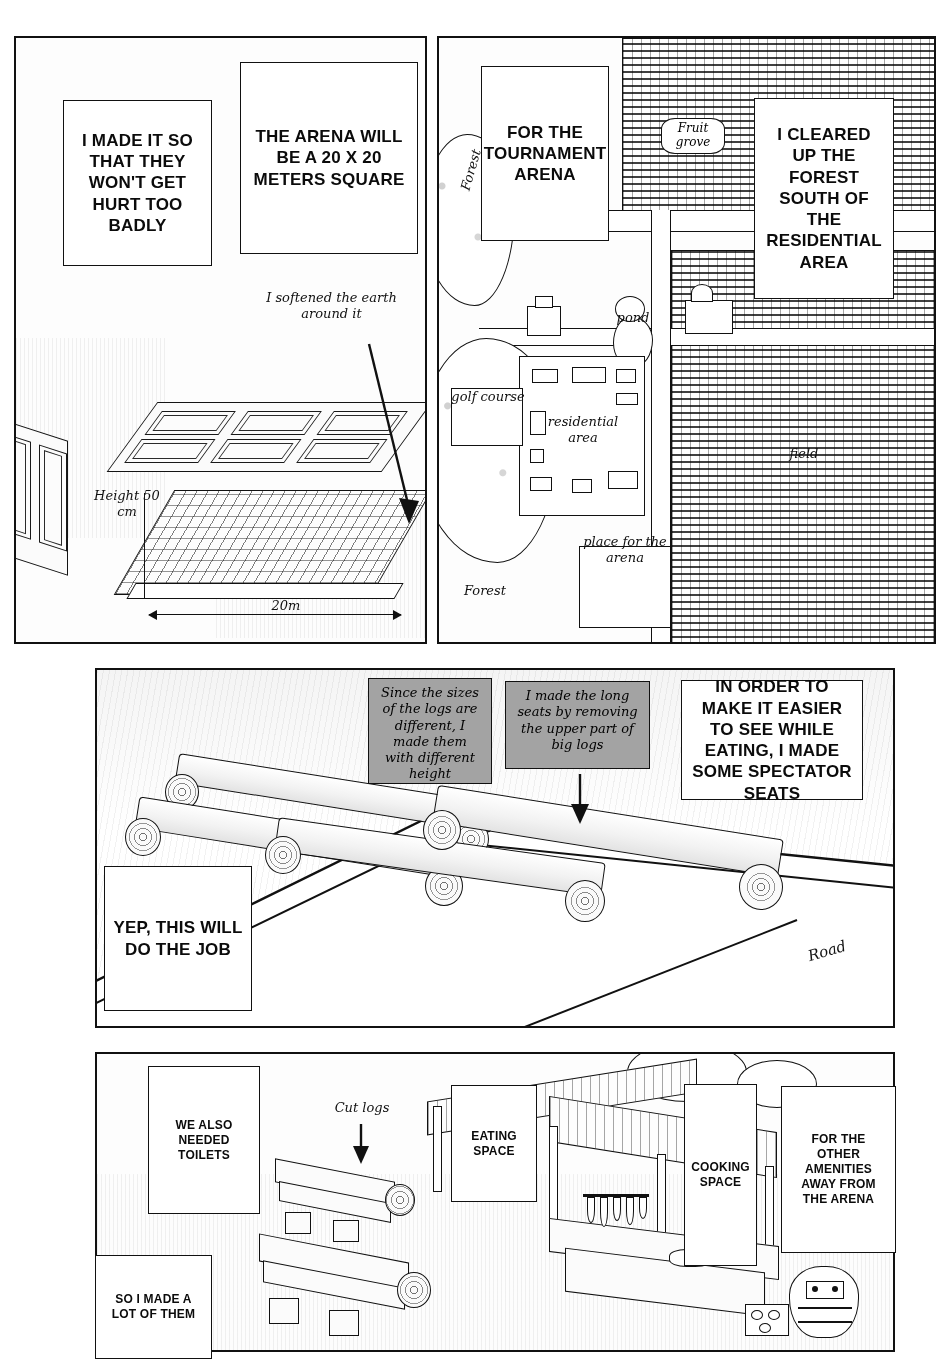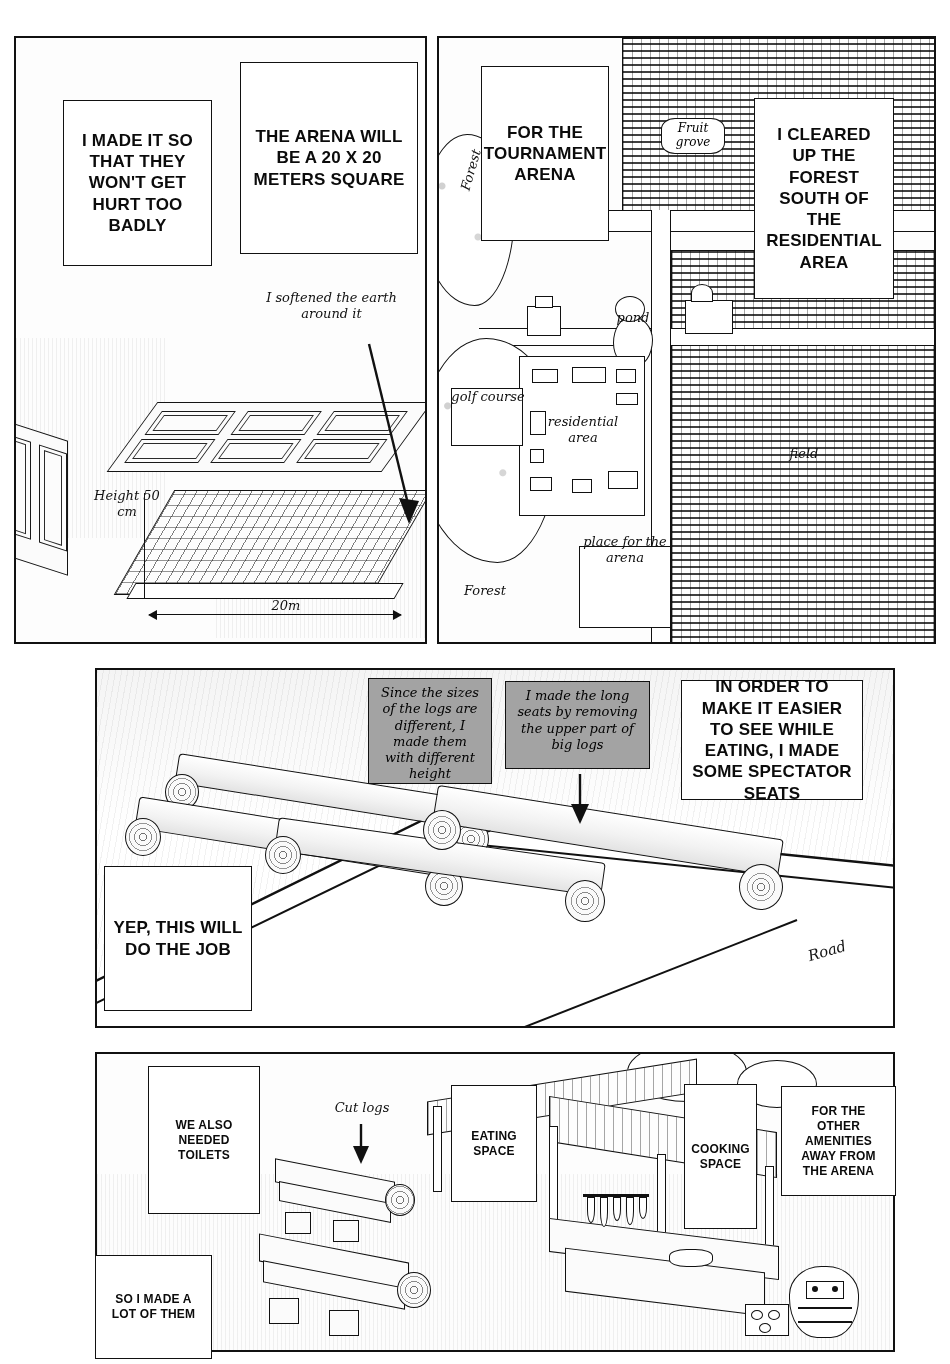--- a/index.html
+++ b/index.html
@@ -414,16 +414,16 @@
   </div>
 
   <div class="cap small" style="left:148px; top:1066px; width:112px; height:148px;">WE ALSO NEEDED TOILETS</div>
   <div class="cap small" style="left:95px; top:1255px; width:117px; height:104px;">SO I MADE A LOT OF THEM</div>
   <div class="hand" style="left:318px; top:1100px; width:88px;">Cut logs</div>
   <svg class="arrow" style="left:344px; top:1122px; width:34px; height:44px;" viewBox="0 0 34 44">
     <path d="M17 2 L17 28" stroke="#111" stroke-width="2.4" fill="none"></path>
     <path d="M17 42 L9 24 L25 24 Z" fill="#111"></path>
   </svg>
   <div class="cap small" style="left:451px; top:1085px; width:86px; height:117px;">EATING SPACE</div>
-  <div class="cap small" style="left:684px; top:1084px; width:73px; height:145px;">COOKING SPACE</div>
-  <div class="cap small" style="left:781px; top:1086px; width:115px; height:110px;">FOR THE OTHER AMENITIES AWAY FROM THE ARENA</div>
+  <div class="cap small" style="left:684px; top:1084px; width:73px; height:182px;">COOKING SPACE</div>
+  <div class="cap small" style="left:781px; top:1086px; width:115px; height:167px;">FOR THE OTHER AMENITIES AWAY FROM THE ARENA</div>
 
 </div>
 
 </body></html>

